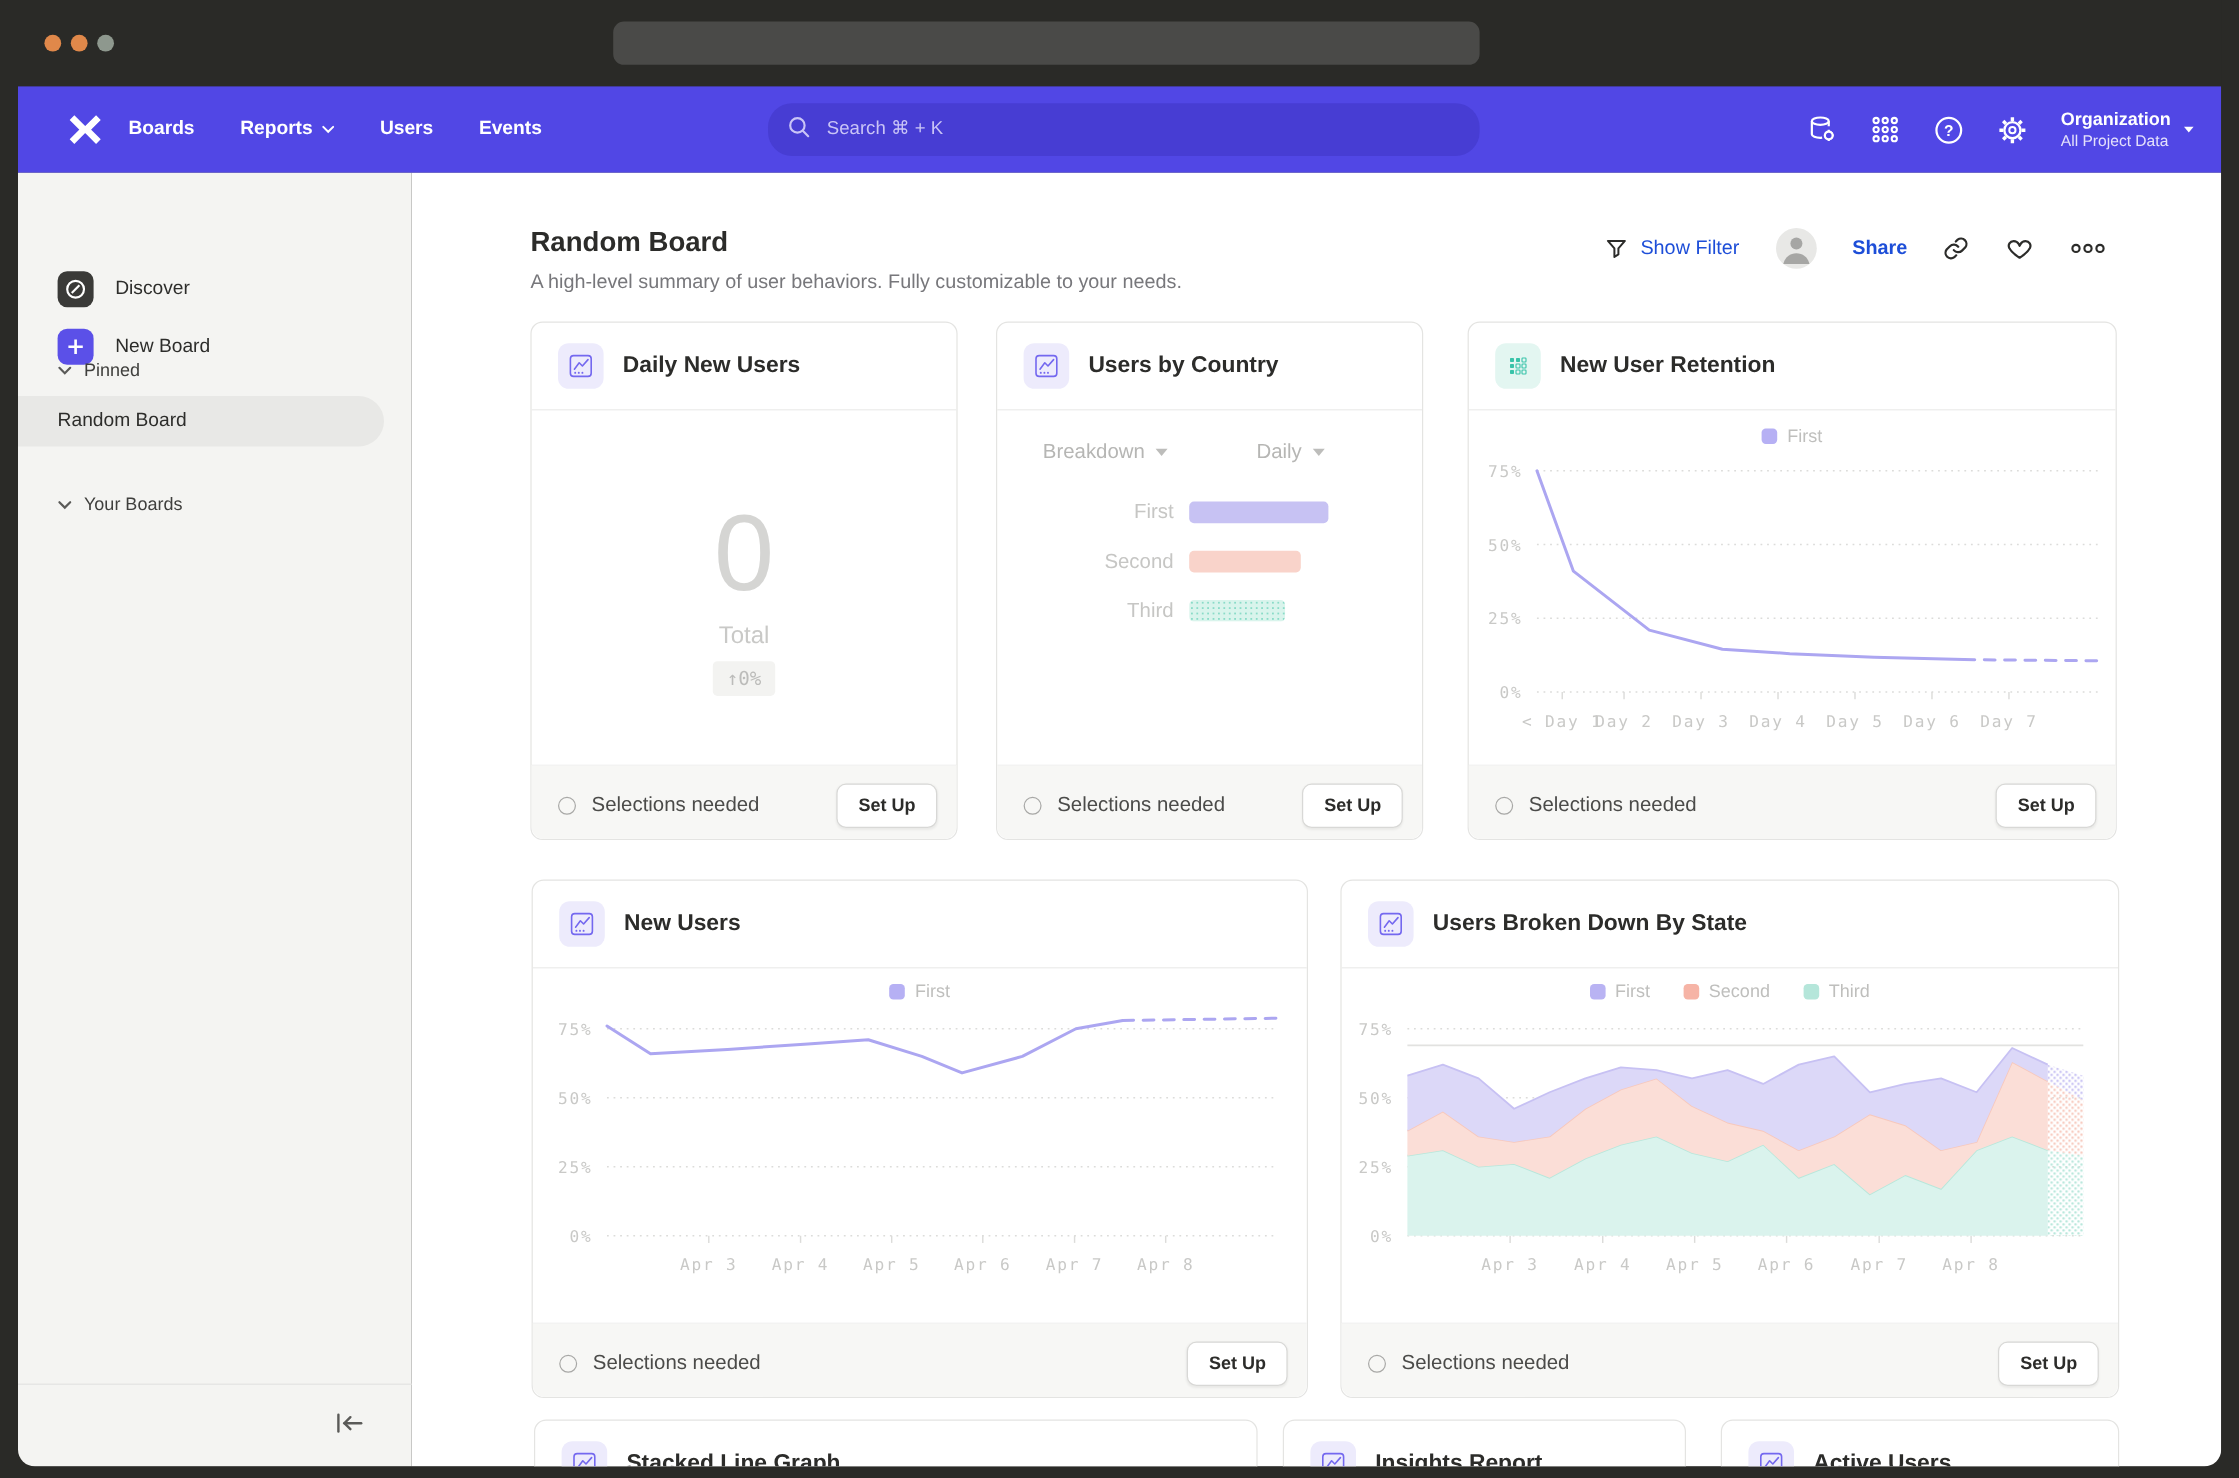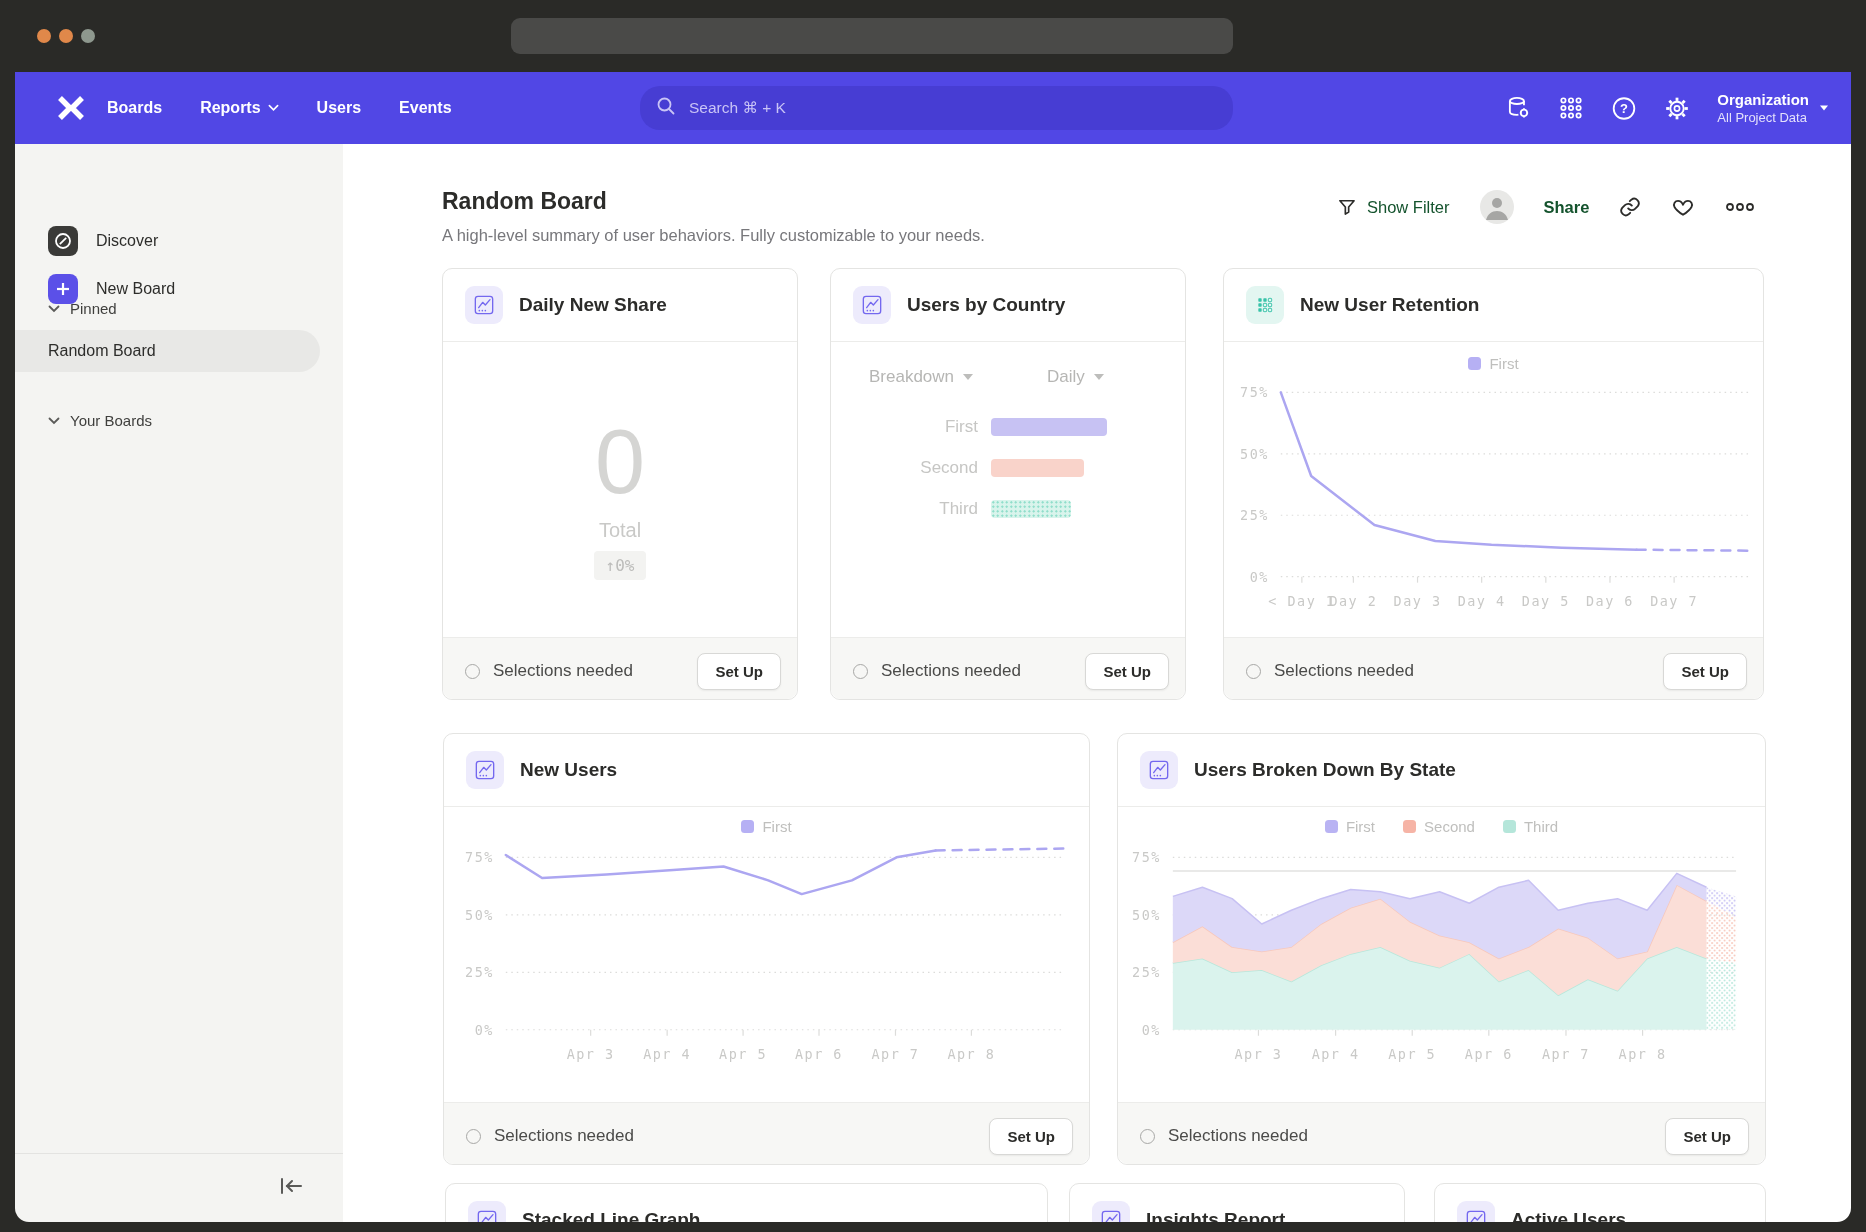--- a/index.html
+++ b/index.html
@@ -40,21 +40,21 @@
   #side-pill{position:absolute;left:0;top:186px;width:305px;height:42px;border-radius:0 21px 21px 0;
              background:#e8e8e6;display:flex;align-items:center;padding-left:33px;box-sizing:border-box;
              font-size:16px;color:#2d2d2b;cursor:pointer;}
   #side-footer-line{position:absolute;left:0;right:0;top:1009px;height:1px;background:#e3e3e1;}
   #collapse{position:absolute;left:262px;top:1030px;width:30px;height:28px;cursor:pointer;}
   
   #main{position:absolute;left:328px;top:144px;right:0;bottom:0;background:#fff;overflow:hidden;}
   #page-title{position:absolute;left:99px;top:44px;font-size:23px;font-weight:bold;color:#2c2c2a;}
   #page-subtitle{position:absolute;left:99px;top:82px;font-size:16.5px;color:#77777b;}
   #actions{position:absolute;left:994px;top:44px;height:38px;display:flex;align-items:center;gap:30px;}
-  .act{display:flex;align-items:center;gap:10px;font-size:16.5px;color:#14532d;cursor:pointer;}
+  .act{display:flex;align-items:center;gap:10px;font-size:16.5px;color:#1d4ed8;cursor:pointer;}
   #avatar{width:34px;height:34px;border-radius:50%;background:#e8e8e6;overflow:hidden;cursor:pointer;}
   
   .card{position:absolute;height:432px;background:#fff;border:1px solid #e4e4e2;border-radius:10px;box-sizing:border-box;}
   .card-head{height:72px;border-bottom:1px solid #ececea;display:flex;align-items:center;padding:0 22px;gap:16px;}
   .card-title{font-size:19px;font-weight:bold;color:#2c2c2a;}
   .icon-tile{width:38px;height:38px;border-radius:9px;display:flex;align-items:center;justify-content:center;flex:none;}
   .tile-lav{background:#edebfc;}
   .tile-teal{background:#e3f6f1;}
   .card-foot{position:absolute;left:0;right:0;bottom:0;height:62px;background:#f7f7f5;border-top:1px solid #ececea;
              border-radius:0 0 10px 10px;display:flex;align-items:center;padding:5px 16px 0 22px;box-sizing:border-box;}
@@ -282,21 +282,21 @@
           <svg width="24" height="24" viewBox="0 0 36 36" fill="none" stroke="#7468ef" stroke-width="2">
               <rect x="5" y="5" width="26" height="26" rx="4"></rect>
               <polyline points="10,22 16,14 20,18 27,10" stroke-linejoin="round" stroke-linecap="round"></polyline>
               <g stroke-width="2.4" stroke-linecap="round">
                 <line x1="11" y1="26.5" x2="11" y2="26.6"></line>
                 <line x1="15.5" y1="26.5" x2="15.5" y2="26.6"></line>
                 <line x1="20" y1="26.5" x2="20" y2="26.6"></line>
               </g>
             </svg>
         </span>
-        <span class="card-title">Daily New Share</span>
+        <span class="card-title">Daily New Users</span>
       </div>
       <div class="big-zero">0</div>
       <div class="total-label">Total</div>
       <div class="badge-wrap"><span class="badge dots">↑0%</span></div>
       <div class="card-foot dots">
         <span class="foot-status">
             <span class="radio-circ"></span>
             <span>Selections needed</span>
           </span>
         <button class="setup-btn">Set Up</button>

